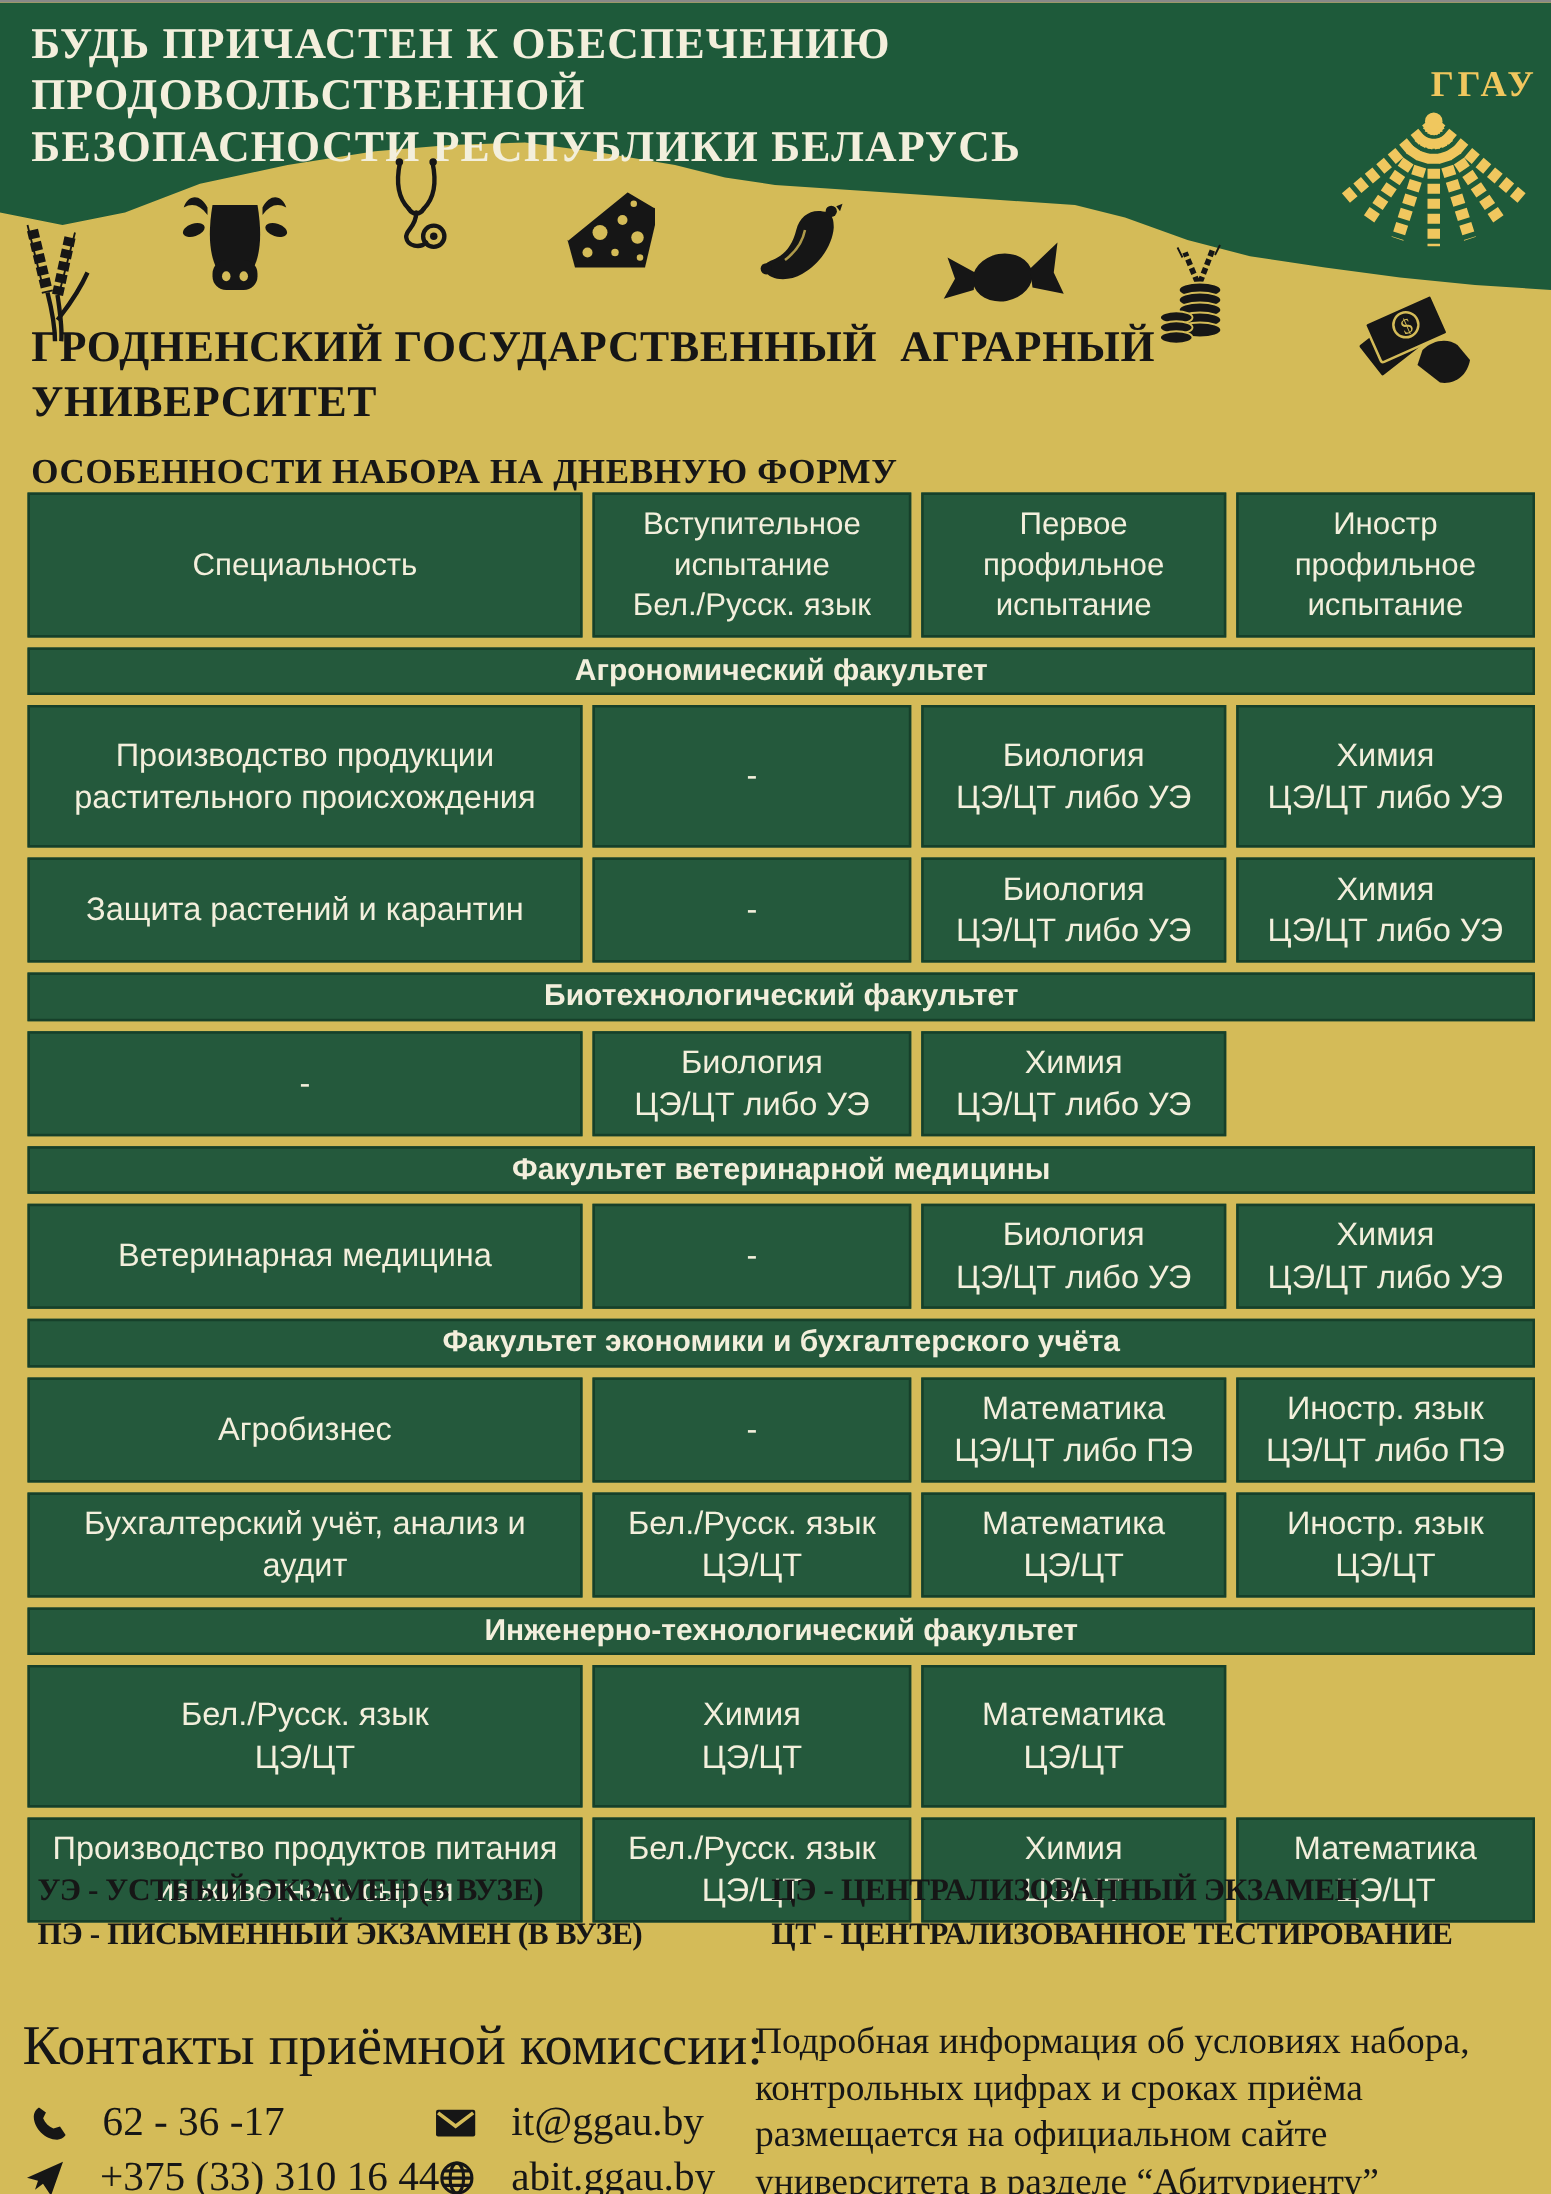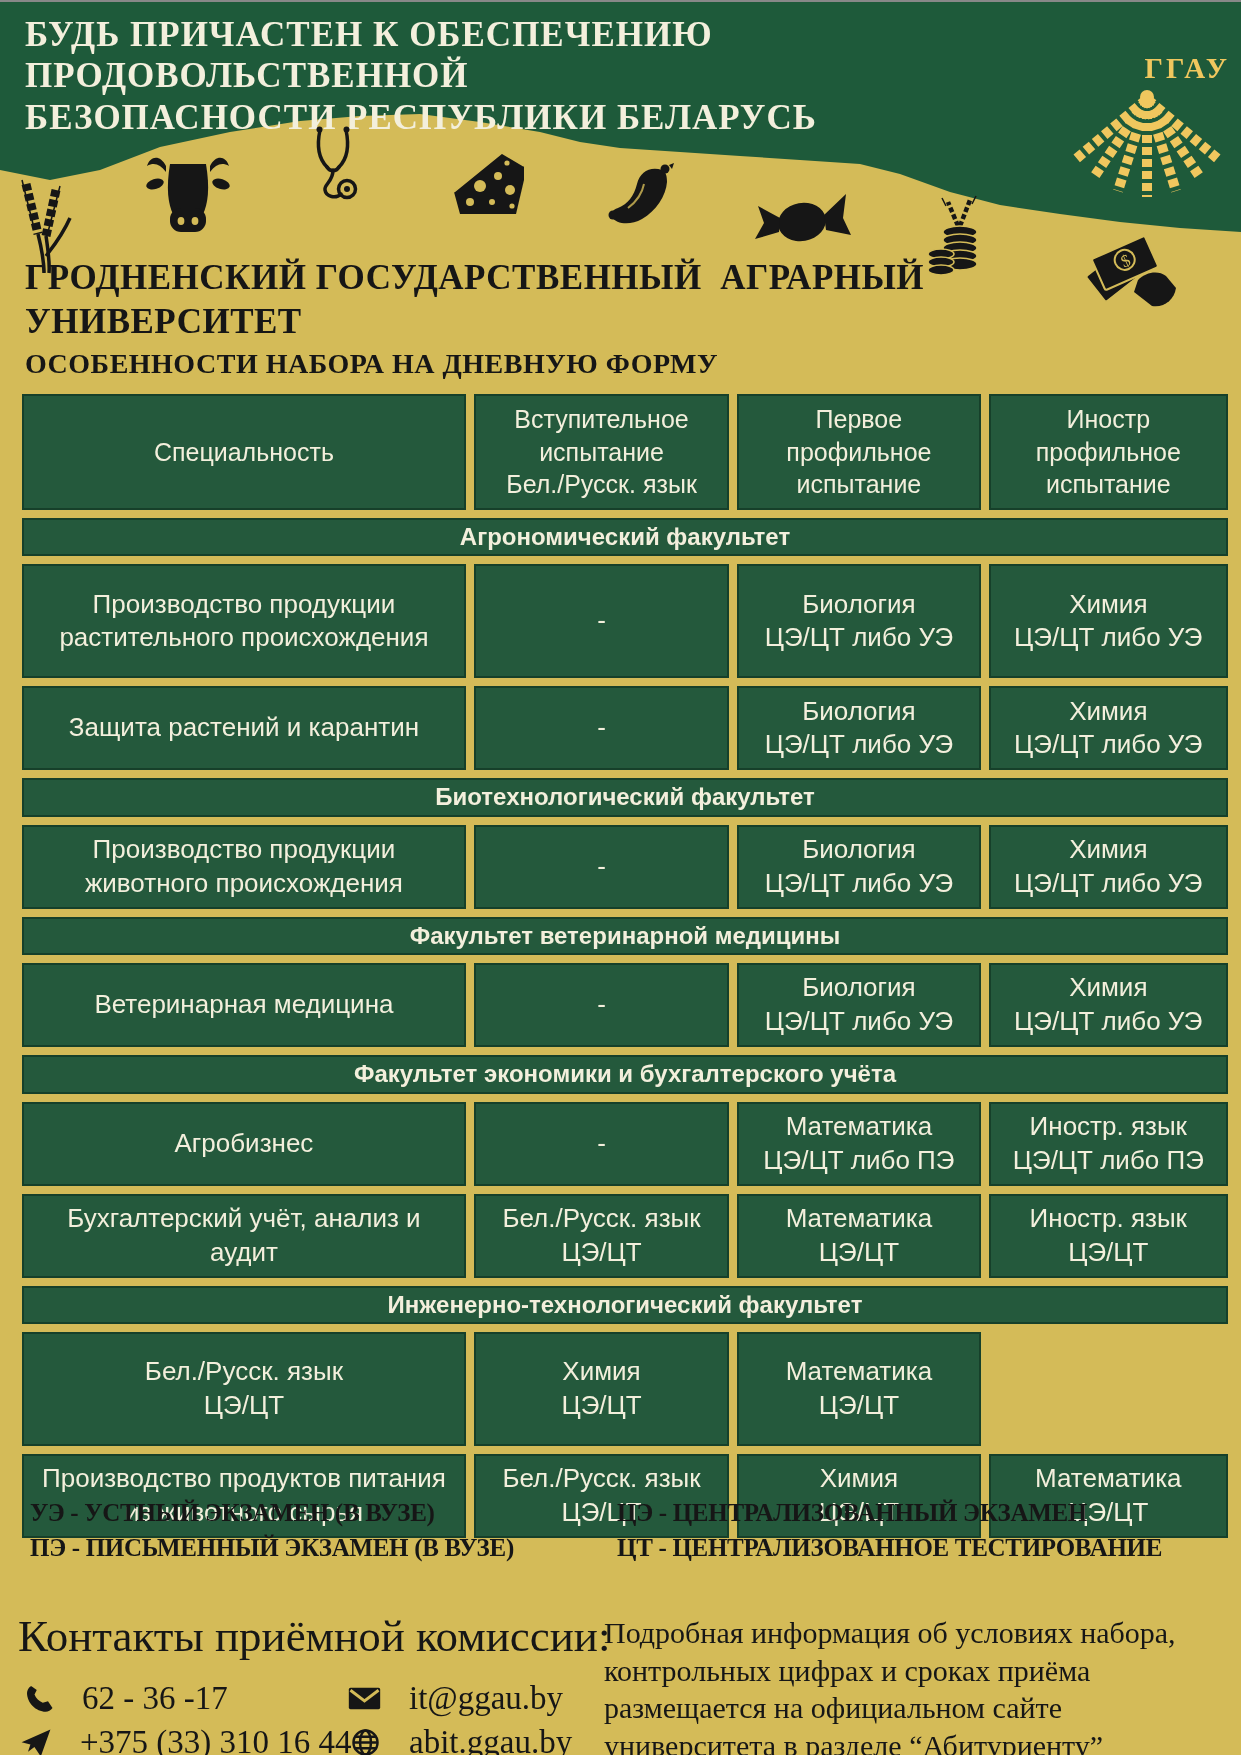--- a/index.html
+++ b/index.html
@@ -10,21 +10,21 @@
   body{background:#888;font-family:"Liberation Serif",serif}
   .page{position:relative;width:1241px;height:1755px;background:var(--gold);overflow:hidden;margin:2px auto}
   .hero{position:absolute;left:0;top:0}
   .slogan{position:absolute;left:25px;top:12px;width:980px;font-size:35px;line-height:1.18;
     font-weight:bold;color:var(--cream);letter-spacing:1px;white-space:pre-line}
   .logo{position:absolute;left:1062px;top:50px;width:168px;text-align:right}
   .logo-text{font-size:29px;font-weight:bold;color:var(--logo-gold);letter-spacing:3px;font-family:"Liberation Serif",serif}
   .icon{position:absolute}
   .title{position:absolute;left:25px;top:254px;width:1040px;font-size:35px;font-weight:bold;
     color:var(--ink);line-height:1.26;white-space:pre-wrap;letter-spacing:.5px}
-  .subtitle{position:absolute;left:25px;top:346px;font-size:28px;font-weight:bold;color:var(--ink);letter-spacing:.5px}
+  .subtitle{position:absolute;left:25px;top:360px;font-size:28px;font-weight:bold;color:var(--ink);letter-spacing:.5px}
 
   .table{position:absolute;left:22px;top:392px;width:1206px;display:flex;flex-direction:column;gap:8px;
     font-family:"Liberation Sans",sans-serif}
   .trow{display:grid;grid-template-columns:445fr 256fr 244fr 240fr;gap:8px}
   .cell{background:var(--cell-green);border:2px solid var(--border-dark);color:var(--cream);
     display:flex;flex-direction:column;align-items:center;justify-content:center;text-align:center;
     font-size:26px;line-height:1.3;padding:4px 10px}
   .row-head .cell{min-height:116px;white-space:pre-line;font-size:25px}
   .row-section .cell{min-height:38px;font-weight:bold;font-size:24px;line-height:1.1}
   .row-tall .cell{min-height:114px}
@@ -222,23 +222,20 @@
           <span class="cl">ЦЭ/ЦТ либо УЭ</span>
         </div>
     </div>
 
     <div class="trow row-section">
       <div class="cell" style="grid-column:1/-1">Биотехнологический факультет</div>
     </div>
 
     <div class="trow row-med">
       <div class="cell">
-          <span class="cl">Производство продукции животного происхождения</span>
-        </div>
-      <div class="cell">
           <span class="cl">-</span>
           <span class="cl"></span>
         </div>
       <div class="cell">
           <span class="cl">Биология</span>
           <span class="cl">ЦЭ/ЦТ либо УЭ</span>
         </div>
       <div class="cell">
           <span class="cl">Химия</span>
           <span class="cl">ЦЭ/ЦТ либо УЭ</span>

